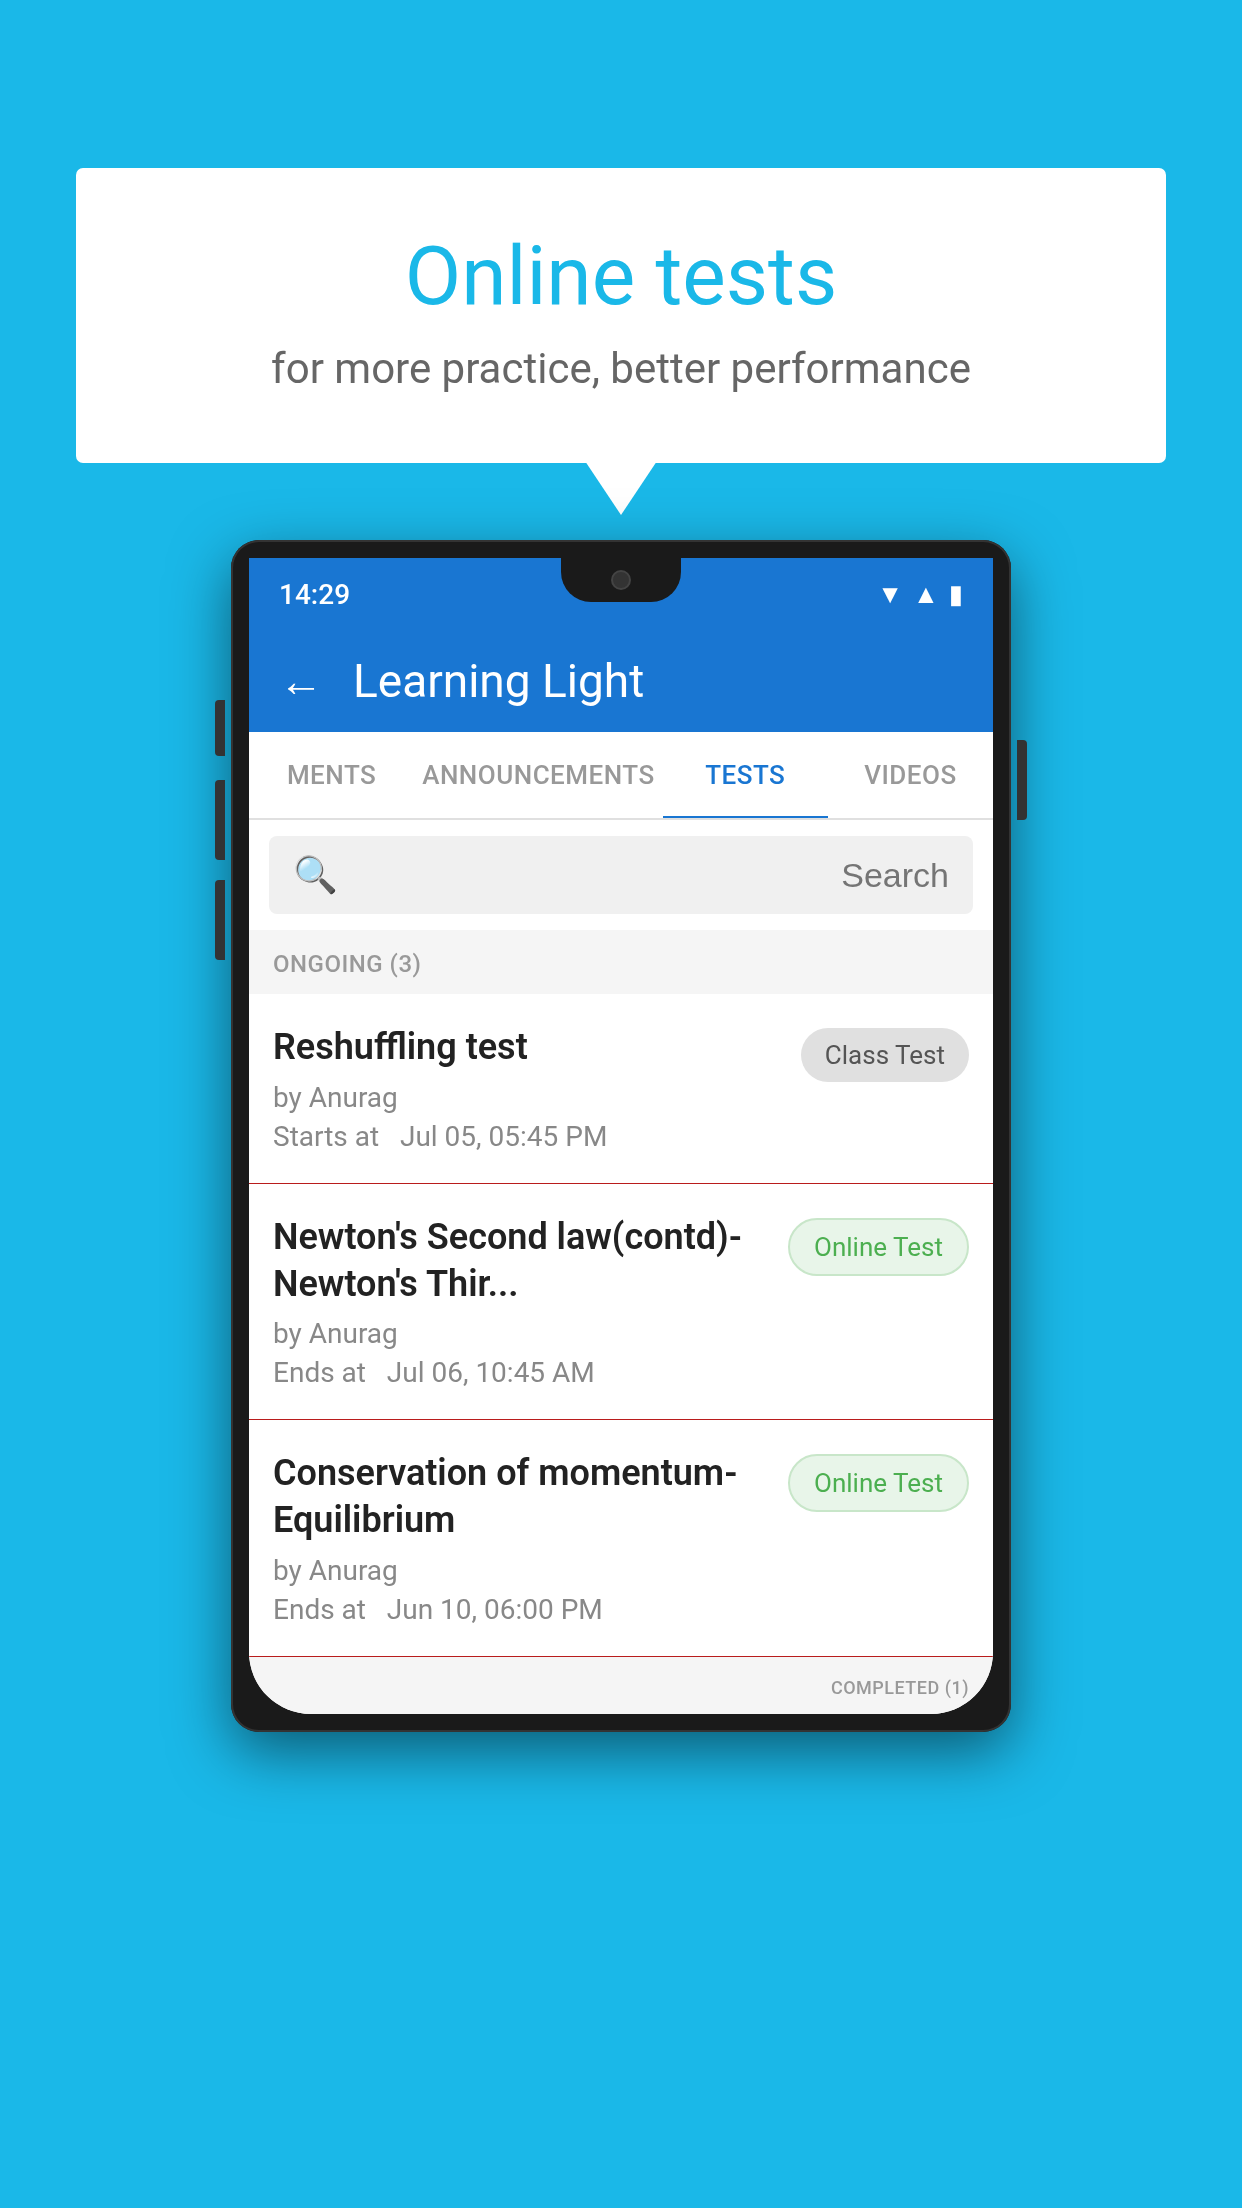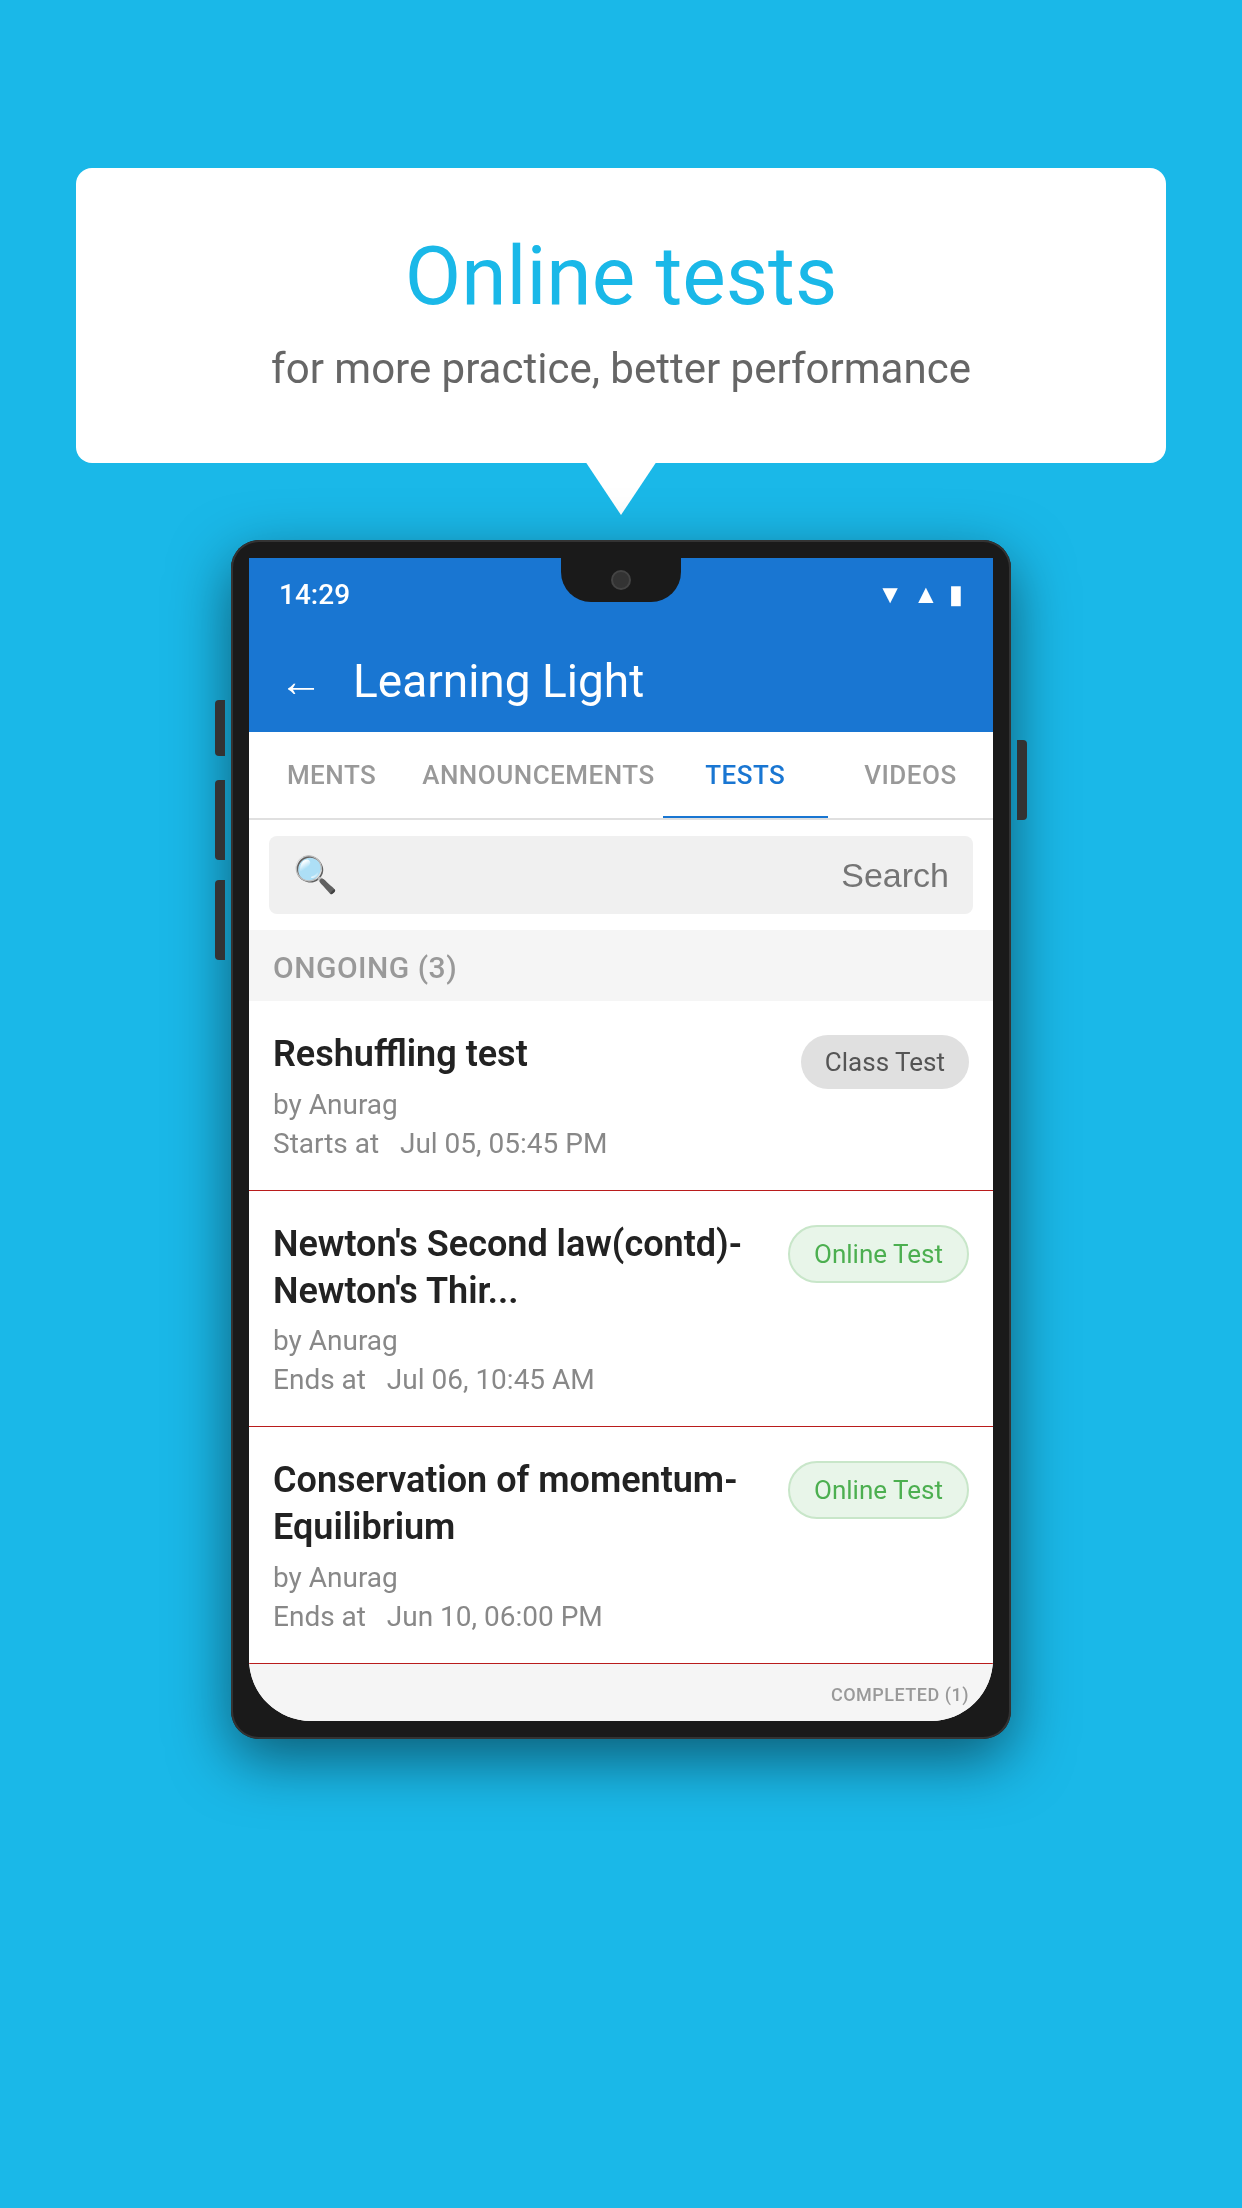--- a/index.html
+++ b/index.html
@@ -14,21 +14,21 @@
       position: relative;
     }
 
     
     .speech-bubble {
       position: absolute;
       top: 168px;
       left: 76px;
       right: 76px;
       background: white;
-      border-radius: 16px;
+      border-radius: 7px;
       padding: 60px 80px 70px;
       text-align: center;
     }
     .speech-bubble::after {
       content: '';
       position: absolute;
       bottom: -52px;
       left: 50%;
       transform: translateX(-50%);
       width: 0;
@@ -193,21 +193,21 @@
       background: transparent;
       border: none;
       outline: none;
       flex: 1;
       text-align: right;
     }
 
     
     .section-header {
       padding: 20px 24px 16px;
-      font-size: 30px;
+      font-size: 24px;
       color: #999;
       font-weight: 500;
       letter-spacing: 0.5px;
       background: #f5f5f5;
     }
 
     
     .test-list {
       background: white;
     }

